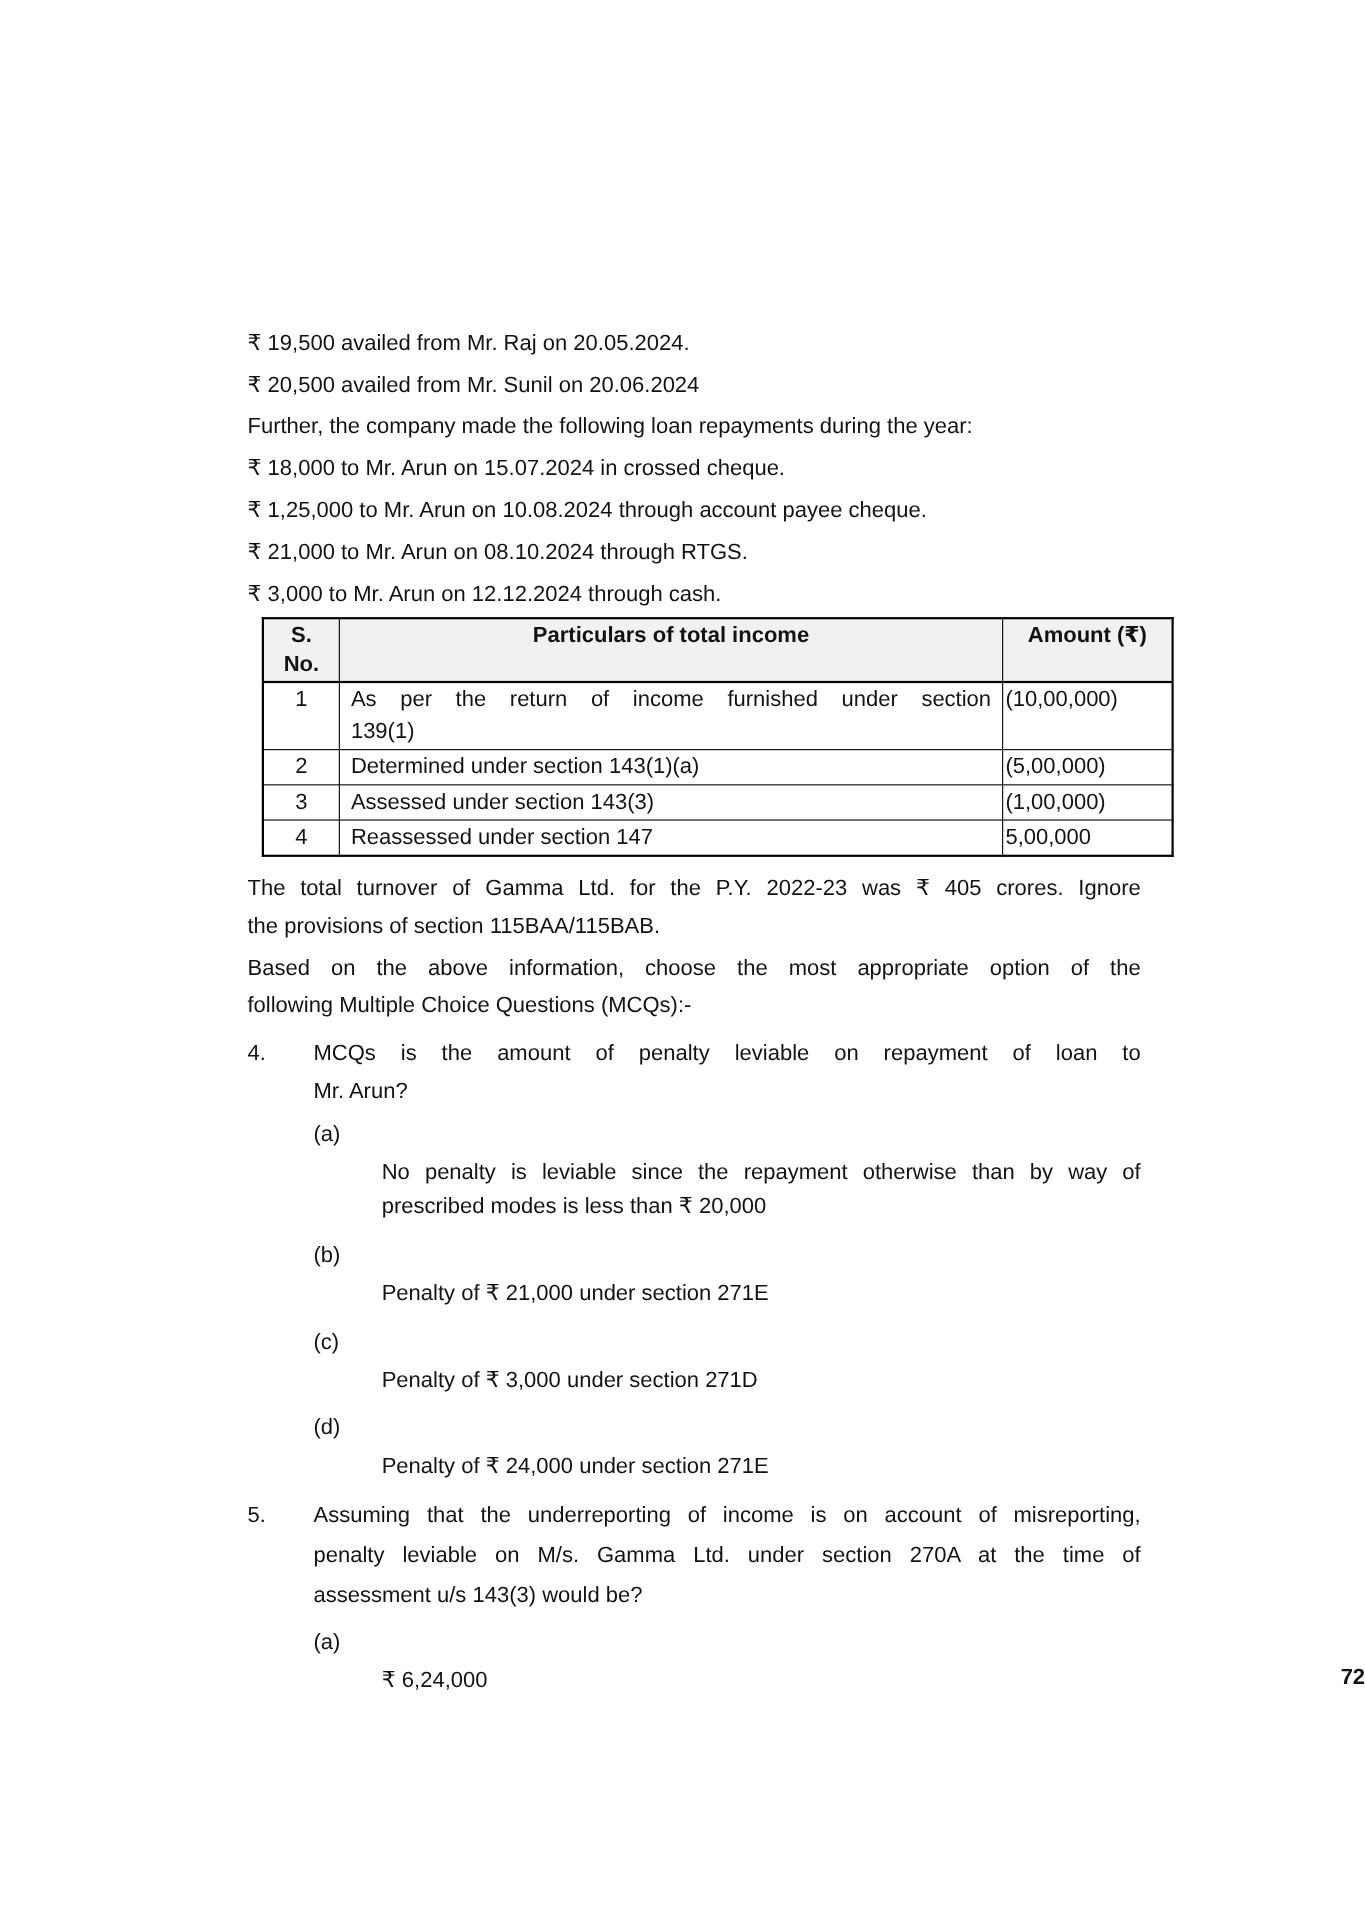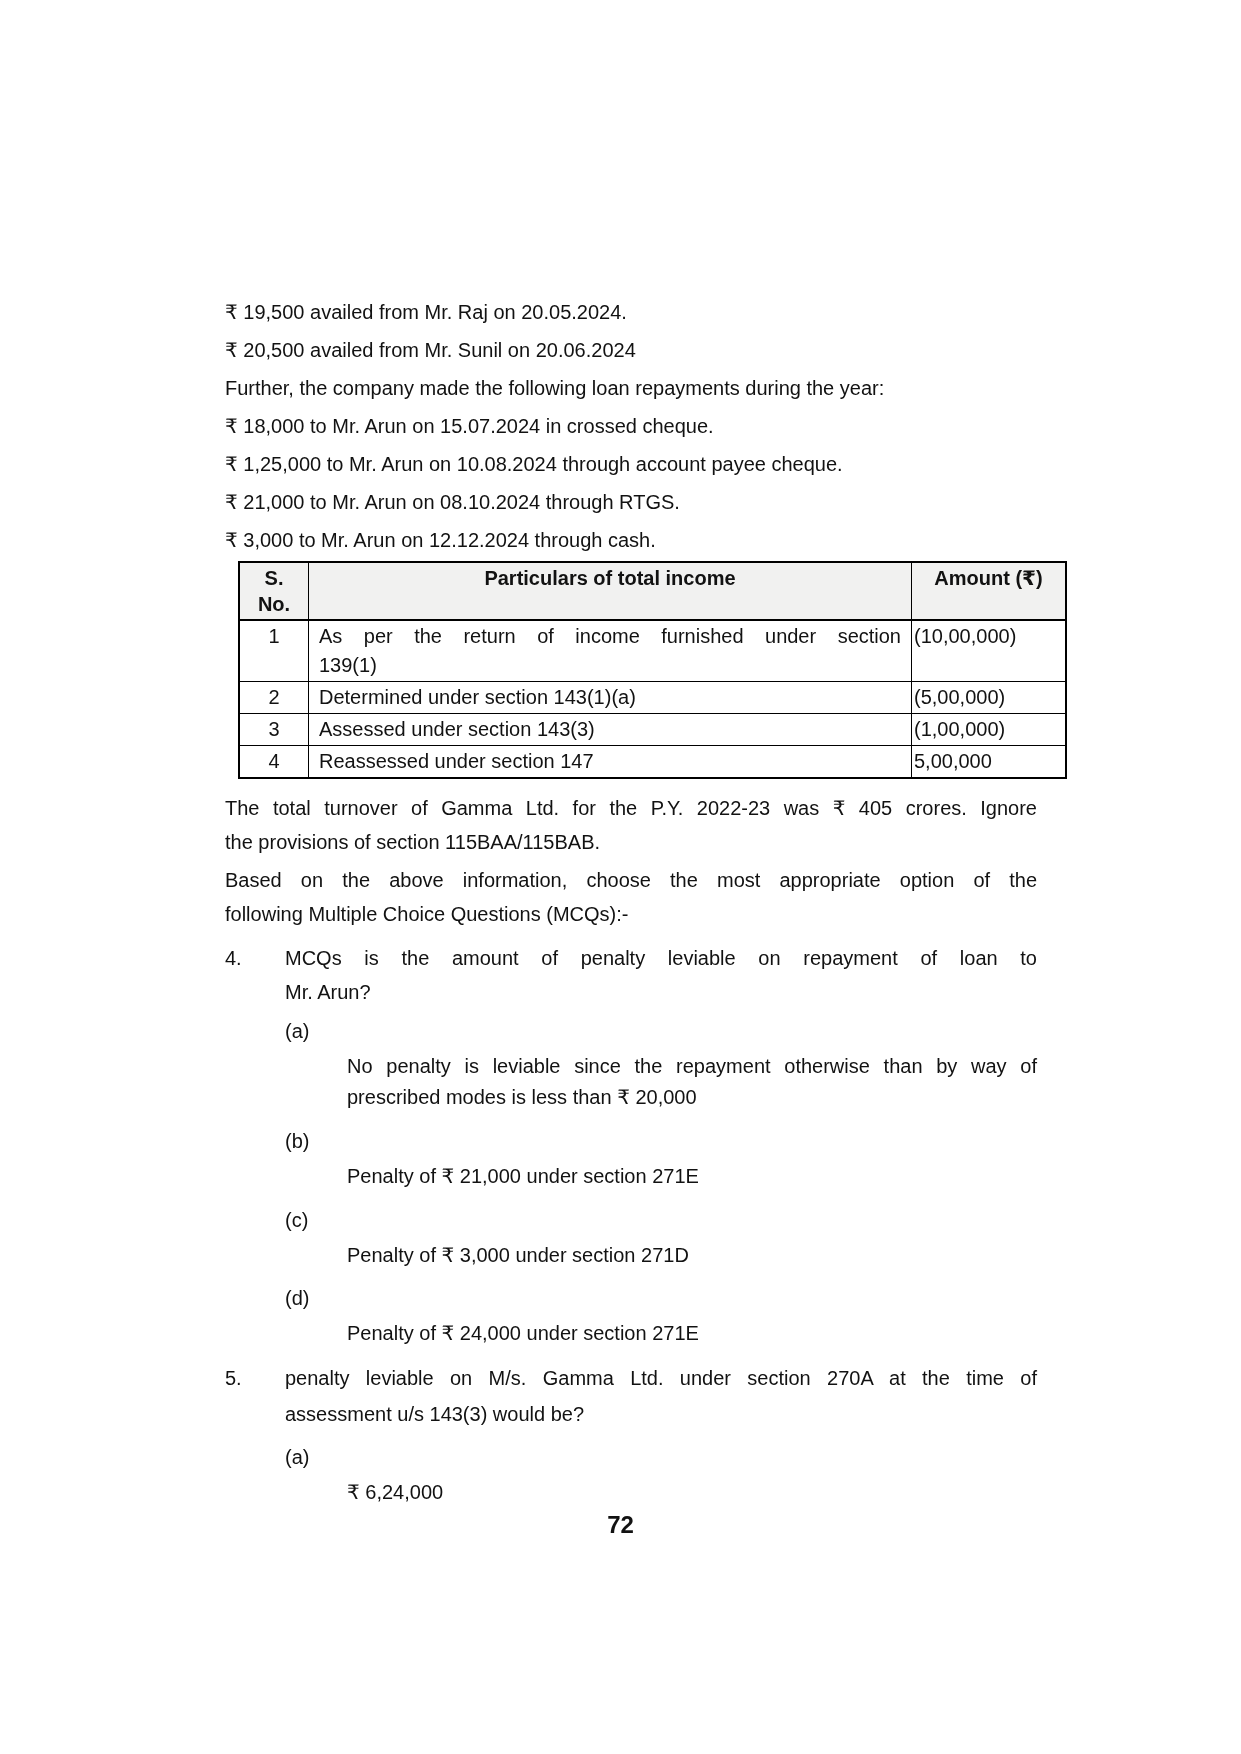--- a/index.html
+++ b/index.html
@@ -70,23 +70,23 @@
   .opt-b { margin-top: 11px; }
   .opt-c { margin-top: 10px; }
   .opt-d { margin-top: 9px; }
   .opt-q5a { margin-top: 8px; }
 
   .footer {
     position: absolute;
     top: 1510px;
     left: 0;
     width: 1241px;
-    text-align: center;
+    text-align: right;
     font-weight: bold;
-    font-size: 24px;
+    font-size: 20px;
     line-height: 30px;
   }
 </style>
 </head>
 <body>
 
 <div class="page">
   <div class="content">
 
     <p class="iline">₹ 19,500 availed from Mr. Raj on 20.05.2024.</p>
@@ -171,20 +171,21 @@
     </div>
 
     <div class="opt-row opt-d">
       <div class="opt-label">(d)</div>
       <div class="opt-body">Penalty of ₹ 24,000 under section 271E</div>
     </div>
 
     <div class="q-row q5">
       <div class="q-num">5.</div>
       <div class="q-body">
+        <div class="jl">Assuming that the underreporting of income is on account of misreporting,</div>
         <div class="jl">penalty leviable on M/s. Gamma Ltd. under section 270A at the time of</div>
         <div>assessment u/s 143(3) would be?</div>
       </div>
     </div>
 
     <div class="opt-row opt-q5a">
       <div class="opt-label">(a)</div>
       <div class="opt-body">₹ 6,24,000</div>
     </div>
 

